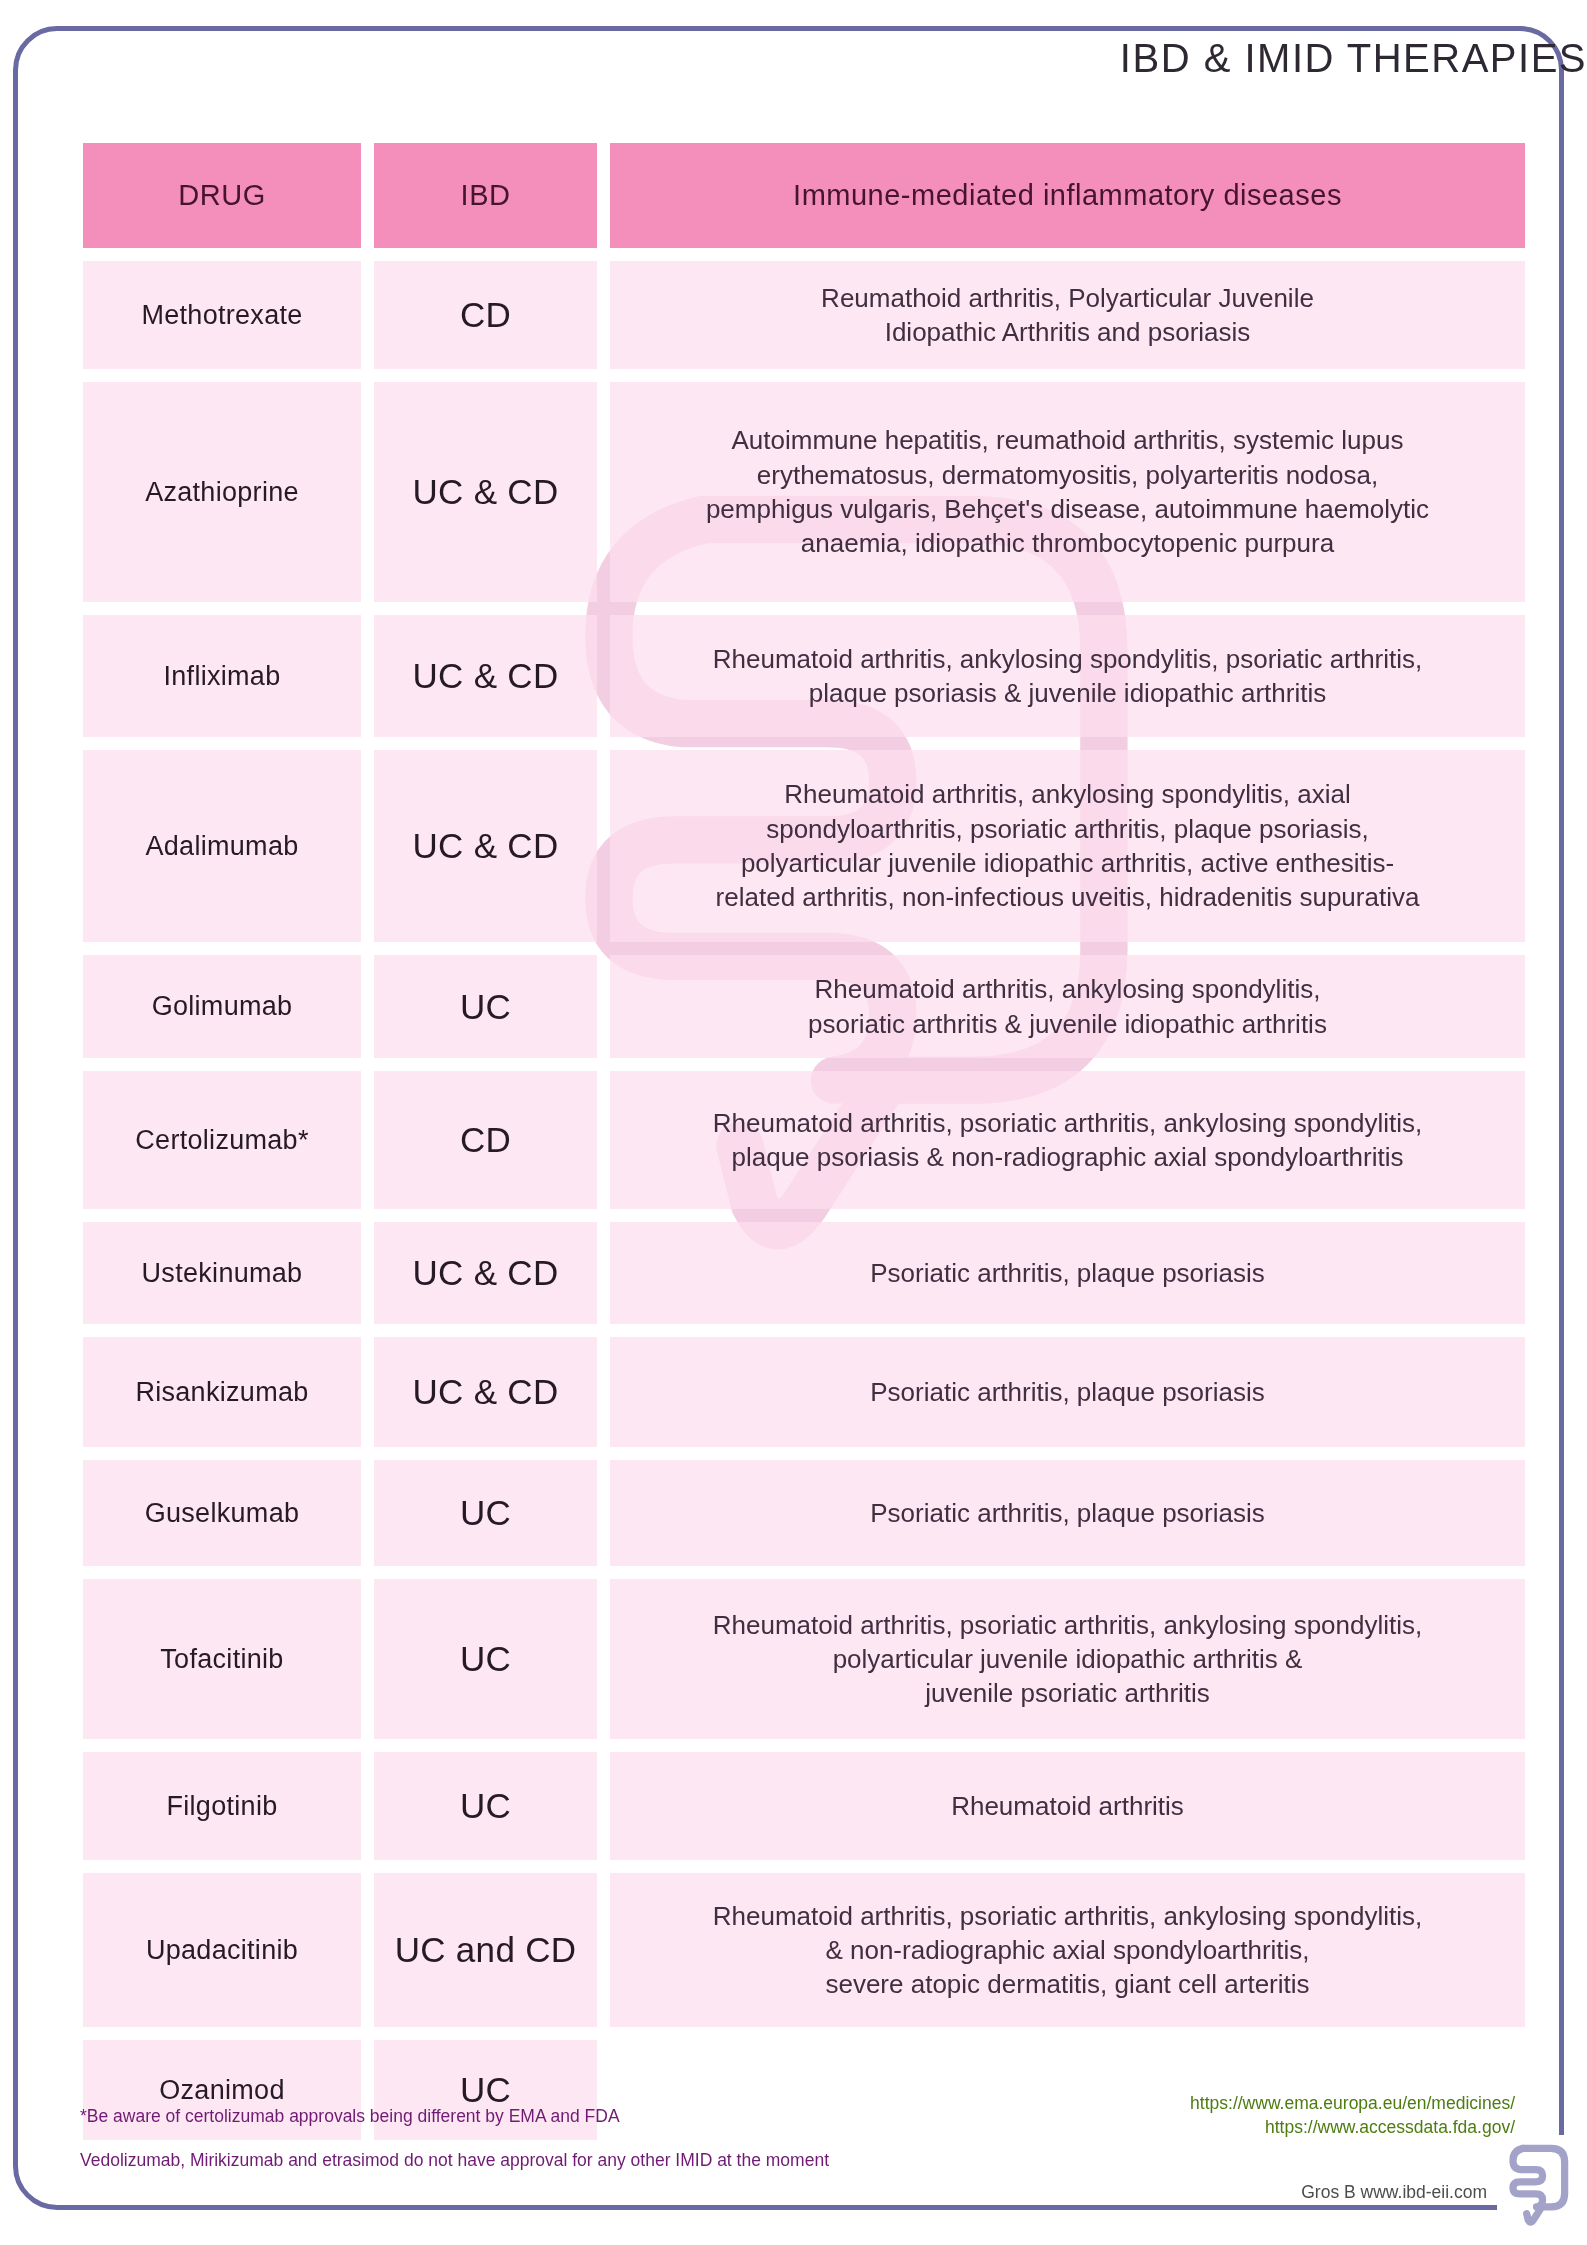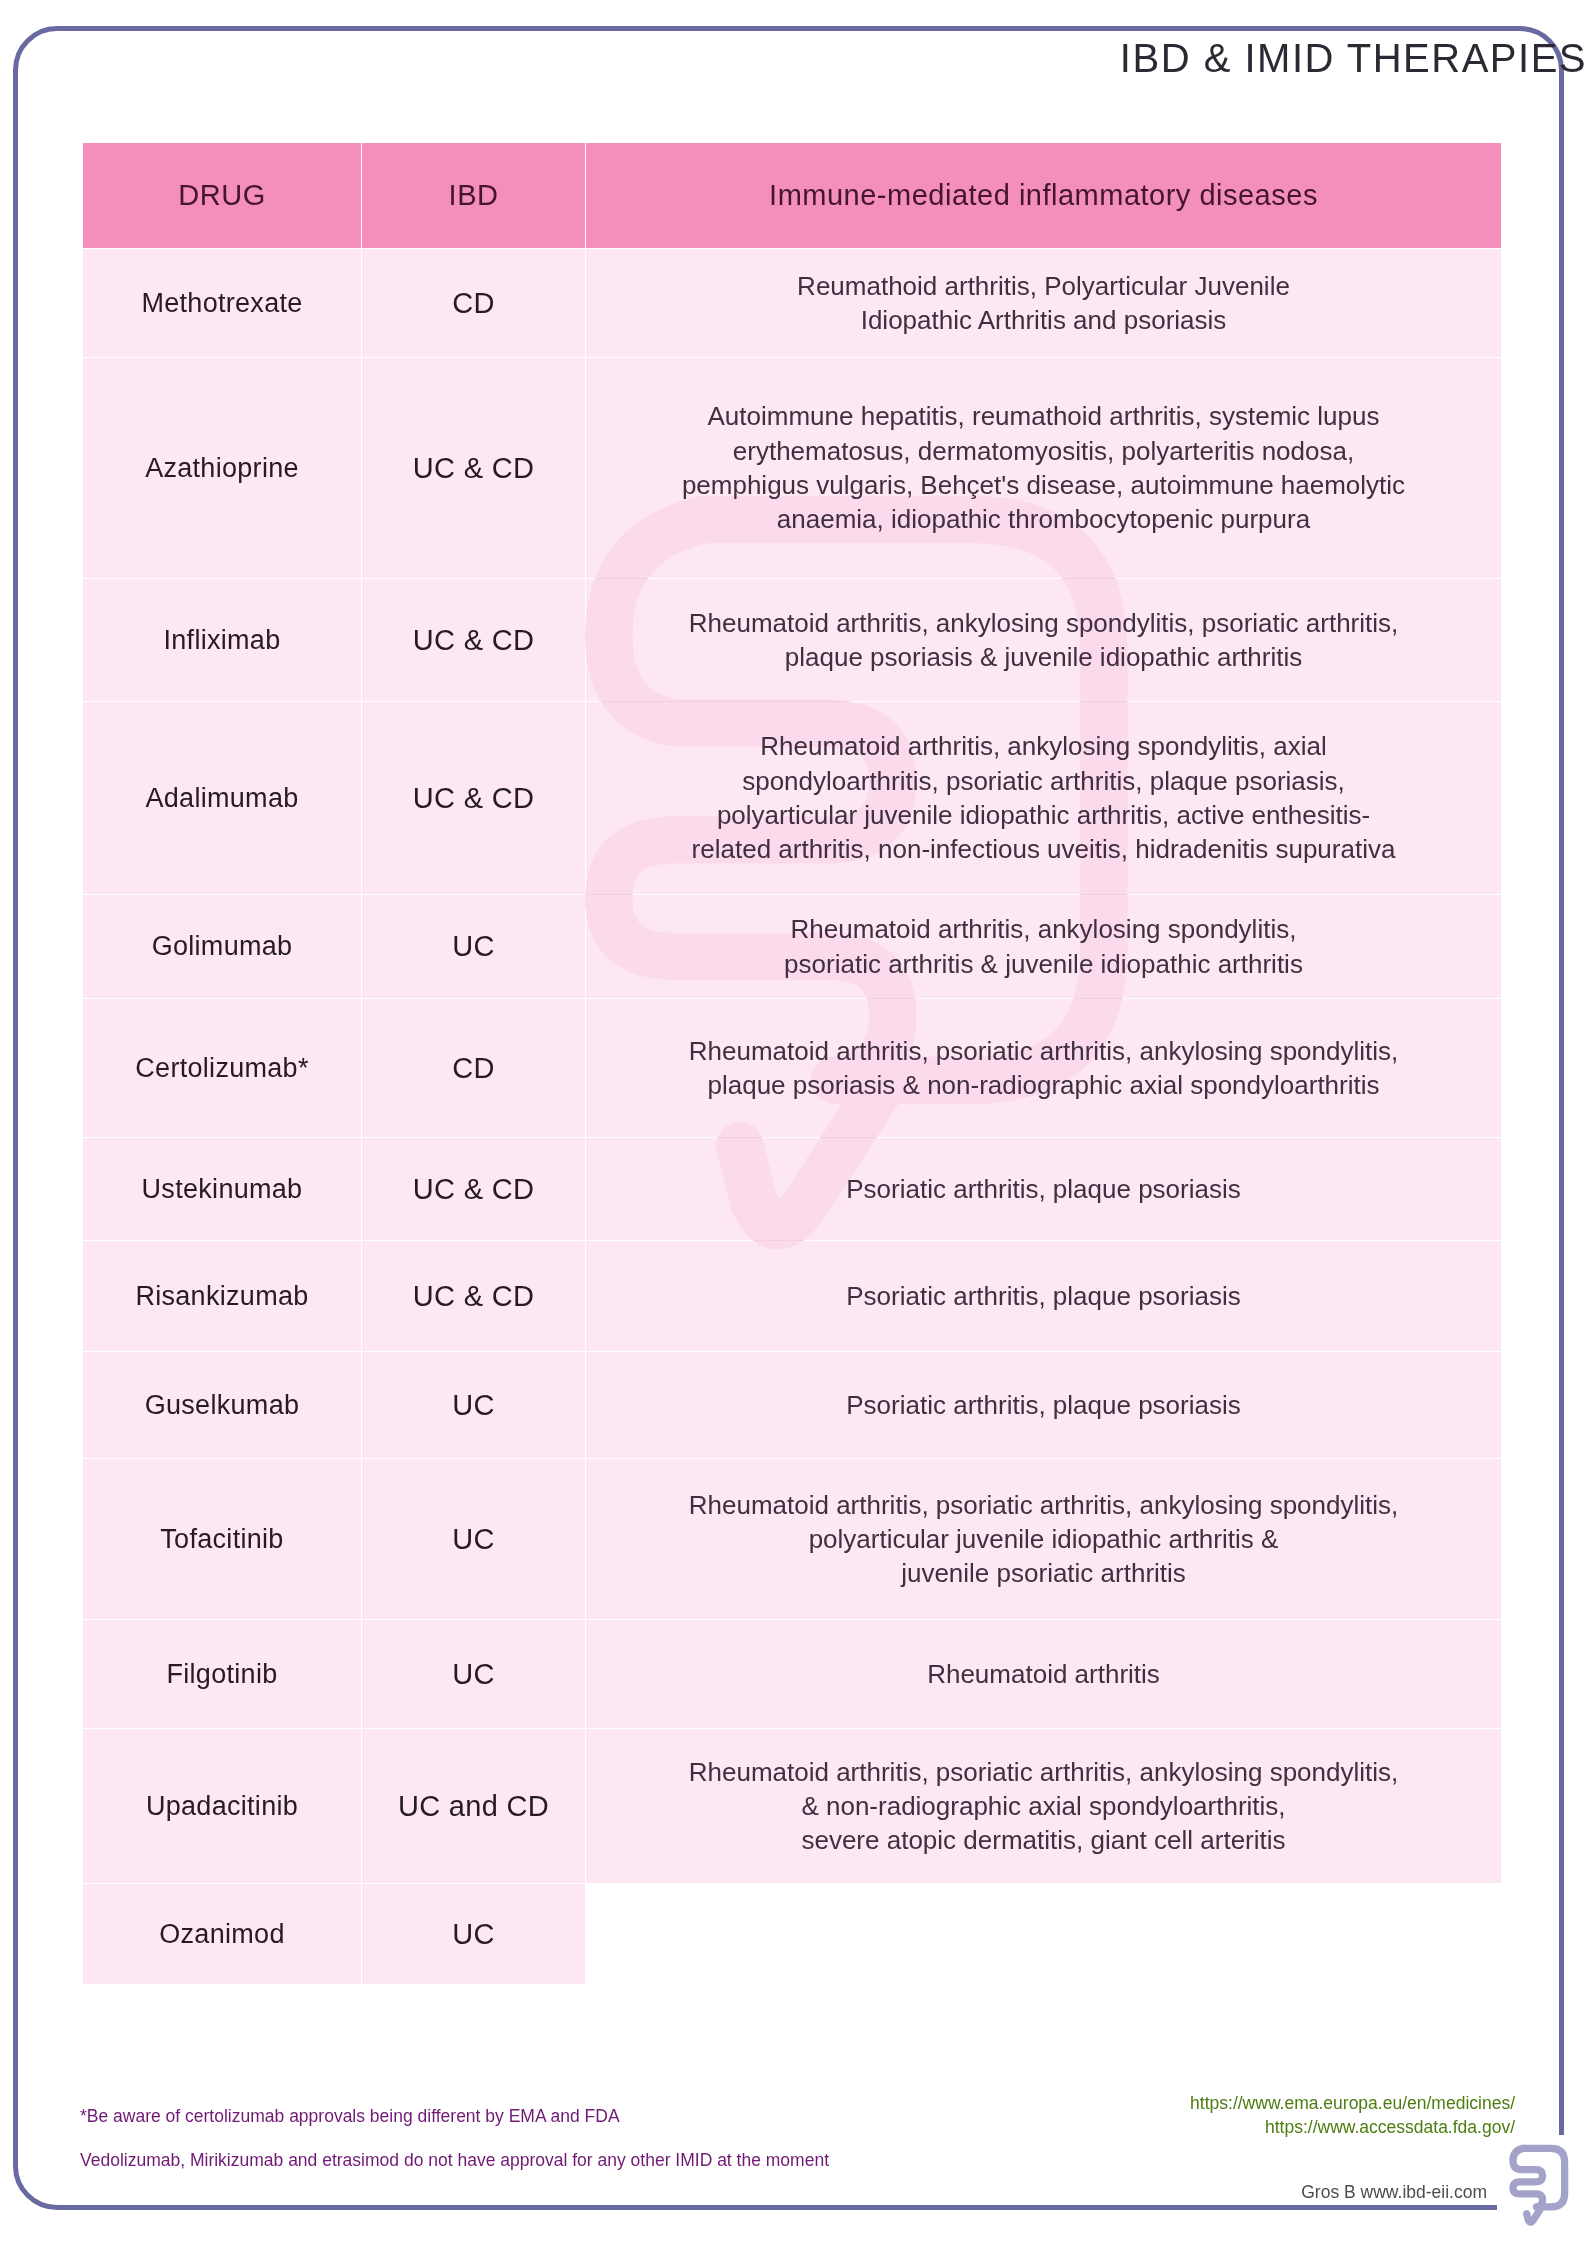--- a/index.html
+++ b/index.html
@@ -21,35 +21,35 @@
   }
   .watermark{
     position:absolute;left:455px;top:425px;width:730px;height:910px;
     color:#e89cc6;opacity:0.5;z-index:1;
   }
   .table{
     position:absolute;left:83px;top:143px;width:1430px;
     display:grid;
     grid-template-columns:278px 223px 915px;
     grid-template-rows:105px 108px 220px 122px 192px 103px 138px 102px 110px 106px 160px 108px 154px 100px;
-    gap:1px;
+    gap:13px;
     z-index:2;
   }
   .cell{
     display:flex;align-items:center;justify-content:center;
     text-align:center;box-sizing:border-box;
     background:rgba(252,223,238,0.74);
     padding:4px 12px;
   }
   .hcell{
     background:#f48fbb;
     color:#45142f;font-size:29px;font-weight:500;letter-spacing:0.5px;
   }
   .drug-cell{font-size:27px;color:#251a26;letter-spacing:0.3px;}
-  .ibd-cell{font-size:29px;color:#251a26;letter-spacing:0.3px;text-align:center;}
+  .ibd-cell{font-size:35px;color:#251a26;letter-spacing:0.3px;text-align:center;}
   .imid-cell{
     font-size:26px;color:#3f2f40;line-height:1.32;
     white-space:pre-line;
   }
   .footnote{
     position:absolute;left:80px;font-size:17.5px;color:#701a75;z-index:2;
   }
   .fn1{top:2106px;}
   .fn2{top:2150px;}
   .sources{

